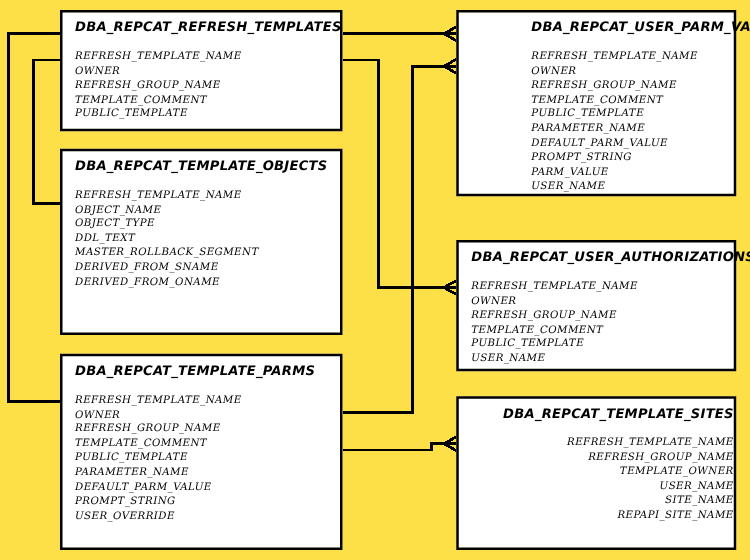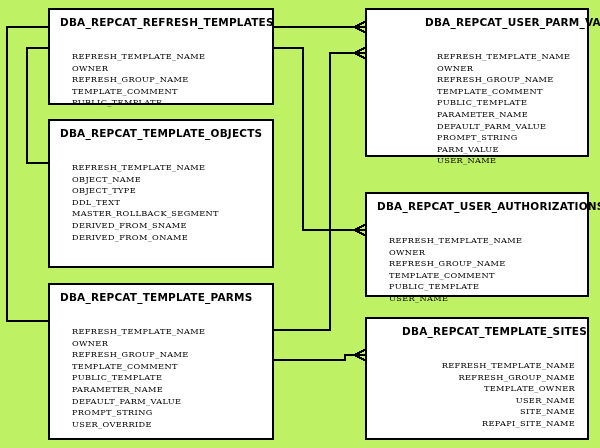--- a/index.html
+++ b/index.html
@@ -5,23 +5,24 @@
 <style>
   html, body {
     margin: 0;
     padding: 0;
     background: #ffffff;
   }
   #canvas {
     position: relative;
     width: 600px;
     height: 448px;
-    background: #bef264;
+    background: #fde047;
     overflow: hidden;
     font-family: "DejaVu Sans", sans-serif;
+    font-style: italic;
   }
   #wires {
     position: absolute;
     left: 0;
     top: 0;
     width: 600px;
     height: 448px;
     pointer-events: none;
   }
   .entity {
@@ -36,21 +37,21 @@
     font-weight: bold;
     font-size: 10.5px;
     letter-spacing: 0.2px;
     color: #000000;
     white-space: nowrap;
     padding: 6px 0 0 10px;
     line-height: 13px;
   }
   .attr-list {
     list-style: none;
-    margin: 12px;
+    margin: 0;
     padding: 10px 0 6px 10px;
   }
   .attr-list li {
     font-family: "DejaVu Serif", serif;
     font-size: 8.2px;
     letter-spacing: 0.35px;
     color: #000000;
     line-height: 11.6px;
     white-space: nowrap;
   }

